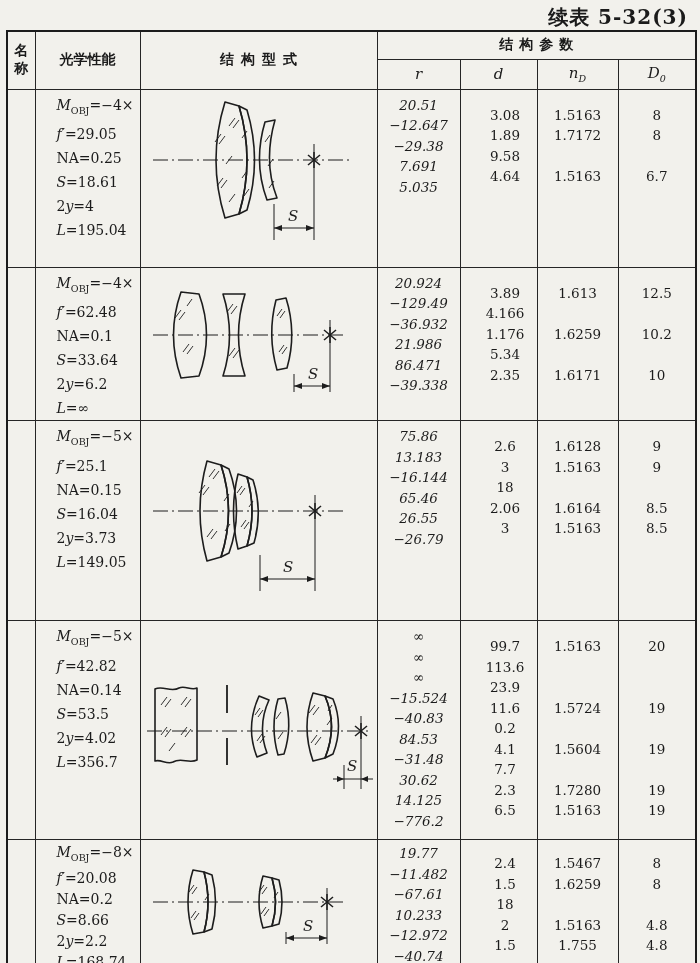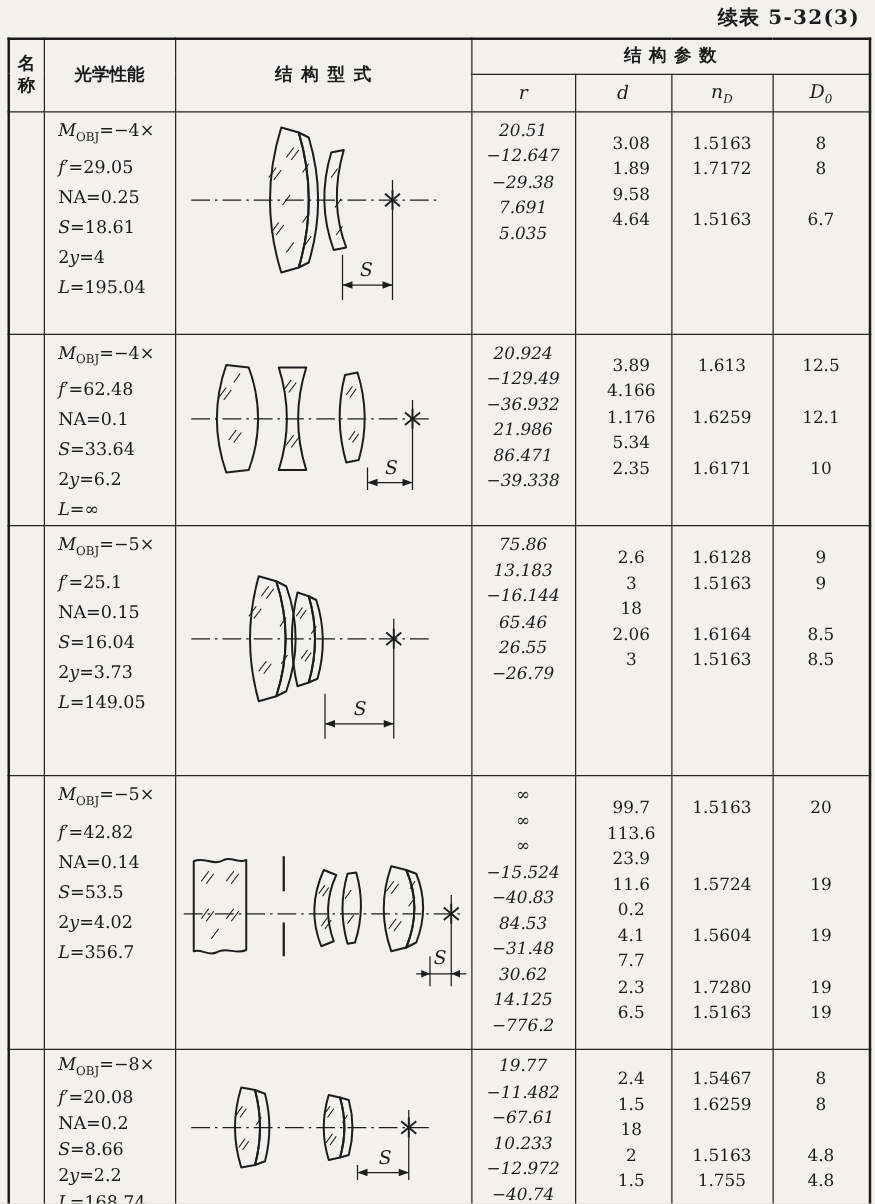--- a/index.html
+++ b/index.html
@@ -1,31 +1,31 @@
 <!DOCTYPE html>
 <html><head>
 <meta charset="utf-8">
 <style>
   html,body{margin:0;padding:0;background:#d8d6d0;}
   .page{position:relative;width:700px;height:963px;background:#f2f1ec;
         font-family:"DejaVu Serif",serif;color:#1b1b1b;overflow:hidden;}
-  .title{position:absolute;top:4px;right:12px;font-size:16px;font-weight:bold;
+  .title{position:absolute;top:4px;right:12px;font-size:20px;font-weight:bold;
          letter-spacing:1px;font-family:"DejaVu Serif",serif;}
   table.main{position:absolute;left:6px;top:30px;width:689px;height:925px;
         border-collapse:collapse;table-layout:fixed;border:2.4px solid #1c1c1c;}
   th,td{border:1px solid #262626;padding:0;vertical-align:top;}
   thead th{vertical-align:middle;text-align:center;}
   .cjk{font-size:14px;font-weight:600;font-family:"DejaVu Sans","Liberation Sans",sans-serif;}
   .sp2{letter-spacing:7px;text-indent:7px;}
   .sp1{letter-spacing:6px;text-indent:6px;}
   .mathhead{font-style:italic;font-size:15px;font-weight:500;}
   sub{font-size:9.5px;}
   .it{font-style:italic;}
   
-  .perf-cell{padding:3px 0 0 11px;font-size:14px;line-height:24px;}
+  .perf-cell{padding:3px 0 0 21px;font-size:14px;line-height:24px;}
   .perf-line{white-space:nowrap;}
   tr.row5 .perf-cell{line-height:21px;padding-top:2px;}
   
   .pcell{font-size:13.5px;line-height:20.5px;}
   .pline{height:20.5px;min-height:20.5px;white-space:pre;}
   .r-cell{text-align:center;padding-top:5px;font-style:italic;}
   .d-cell{text-align:center;padding:15px 0 0 13px;}
   .n-cell{text-align:center;padding-top:15px;}
   .D-cell{text-align:center;padding-top:15px;}
   tr.row5 .r-cell{padding-top:3px;}
@@ -179,21 +179,21 @@
         <td class="pcell n-cell">
             <div class="pline">1.613</div>
             <div class="pline"></div>
             <div class="pline">1.6259</div>
             <div class="pline"></div>
             <div class="pline">1.6171</div>
           </td>
         <td class="pcell D-cell">
             <div class="pline">12.5</div>
             <div class="pline"></div>
-            <div class="pline">12.1</div>
+            <div class="pline">10.2</div>
             <div class="pline"></div>
             <div class="pline">10</div>
           </td>
       </tr>
 
       <tr style="height:200px">
         <td></td>
         <td class="perf-cell">
             <div class="perf-line"><span class="it">M</span><sub>OBJ</sub><span>=−5×</span></div>
             <div class="perf-line"><span class="it">f′</span><span>=25.1</span></div>

